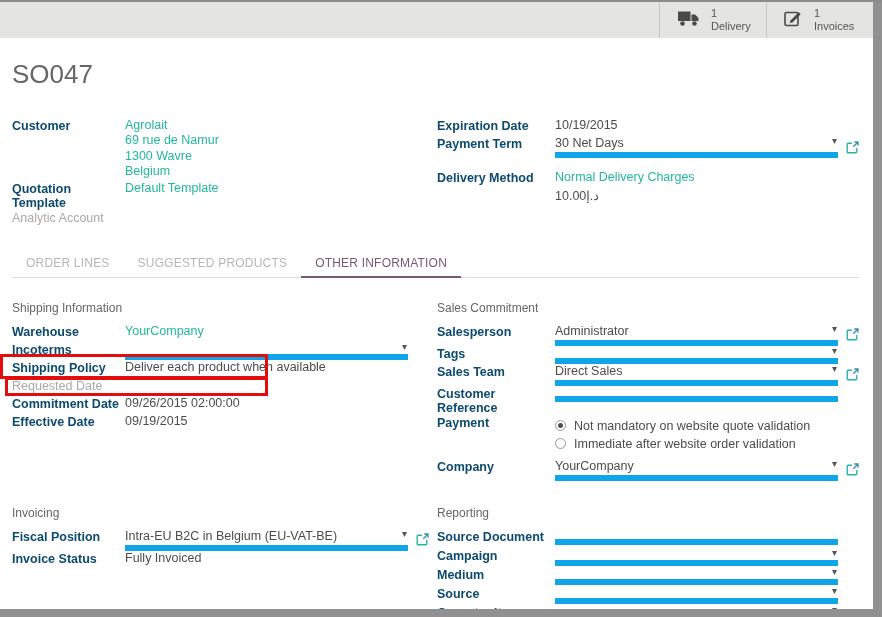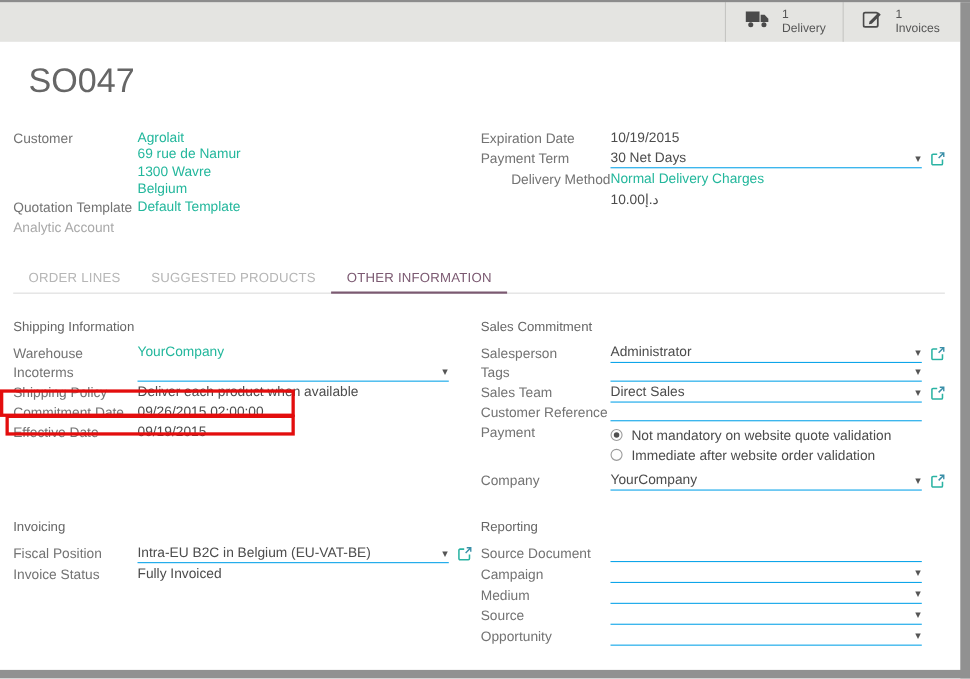--- a/index.html
+++ b/index.html
@@ -33,46 +33,46 @@
     cursor:pointer;
   }
   .stat-button .txt { font-size:11px; color:#555; line-height:13px; }
 
   
   .content {
     position:absolute; top:38px; left:0; right:9px; bottom:8px;
     padding:0 14px 0 12px;
   }
   .doc-title {
-    margin:22px 0 0 14px;
-    font-size:31px; line-height:28px;
+    margin:22px 0 0 0;
+    font-size:26px; line-height:28px;
     font-weight:400; color:#666;
   }
 
   .top-grid, .sections {
     display:grid;
     grid-template-columns:425px 1fr;
   }
   .top-grid { margin-top:30px; }
 
   .row { display:flex; align-items:flex-start; font-size:12.5px; color:#4c4c4c; min-height:18px; }
   .row-tall { min-height:19px; }
-  .lbl { width:113px; flex:none; font-weight:400; color:#737373; padding-top:1px; }
+  .lbl { width:113px; flex:none; font-weight:700; color:#0c4a6e; padding-top:1px; }
   .col-right .lbl { width:118px; }
   .lbl.muted { font-weight:400; color:#a9a9a9; }
   .val { color:#4c4c4c; }
   .link { color:#23b79c; cursor:pointer; }
   .addr div { line-height:15.5px; }
   .addr div:first-child { line-height:15px; }
 
   .valwrap { display:flex; align-items:center; }
   .fieldline {
     width:283px; min-height:16px;
-    display:flex; justify-content:space-between; align-items:flex-end;
-    border-bottom:1px solid #0ea5e9;
+    display:flex; justify-content:space-between; 
+    border-bottom:6px solid #0ea5e9;
     padding-bottom:2px;
   }
   .fieldtext { color:#4c4c4c; }
   .caret { font-size:10px; color:#555; line-height:10px; padding-right:1px; cursor:pointer; }
   .ext-icon { margin-left:8px; cursor:pointer; display:inline-flex; }
 
   
   .tabs {
     margin-top:24px;
     display:flex;
@@ -198,21 +198,21 @@
               <span class="caret">▾</span>
             </span>
             <span class="ext-icon">
               <svg width="13" height="13" viewBox="0 0 13 13">
                 <path d="M10.8 7v3.8a1 1 0 0 1-1 1H2.2a1 1 0 0 1-1-1V3.2a1 1 0 0 1 1-1H6" fill="none" stroke="#2ab3a3" stroke-width="1.4"></path>
                 <path d="M7.3 5.7L12 1M8.3 1H12v3.7" stroke="#3a8fa8" stroke-width="1.3" fill="none"></path>
               </svg>
             </span>
           </span>
         </div>
-        <div class="row" style="margin-top:0;text-align:right;">
+        <div class="row" style="margin-top:12px;">
           <span class="lbl">Delivery Method</span>
           <span class="val link">Normal Delivery Charges</span>
         </div>
         <div class="row">
           <span class="lbl"></span>
           <span class="val">10.00د.إ</span>
         </div>
       </div>
     </div>
 
@@ -237,20 +237,24 @@
               <span class="fieldtext"></span>
               <span class="caret">▾</span>
             </span>
           </span>
         </div>
         <div class="row">
           <span class="lbl">Shipping Policy</span>
           <span class="val">Deliver each product when available</span>
         </div>
         <div class="row">
+          <span class="lbl muted">Requested Date</span>
+          <span class="val"></span>
+        </div>
+        <div class="row">
           <span class="lbl">Commitment Date</span>
           <span class="val">09/26/2015 02:00:00</span>
         </div>
         <div class="row">
           <span class="lbl">Effective Date</span>
           <span class="val">09/19/2015</span>
         </div>
       </div>
 
       <div class="section col-right">

